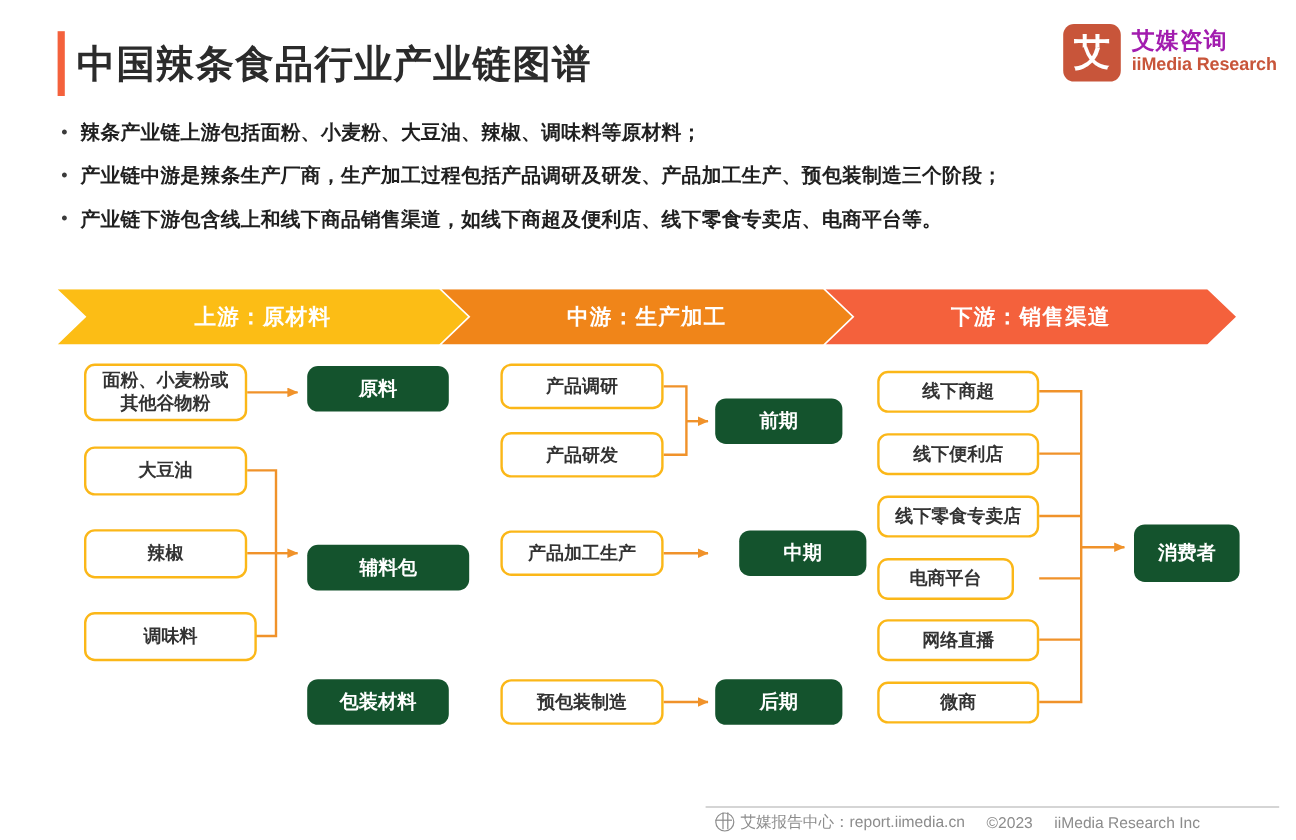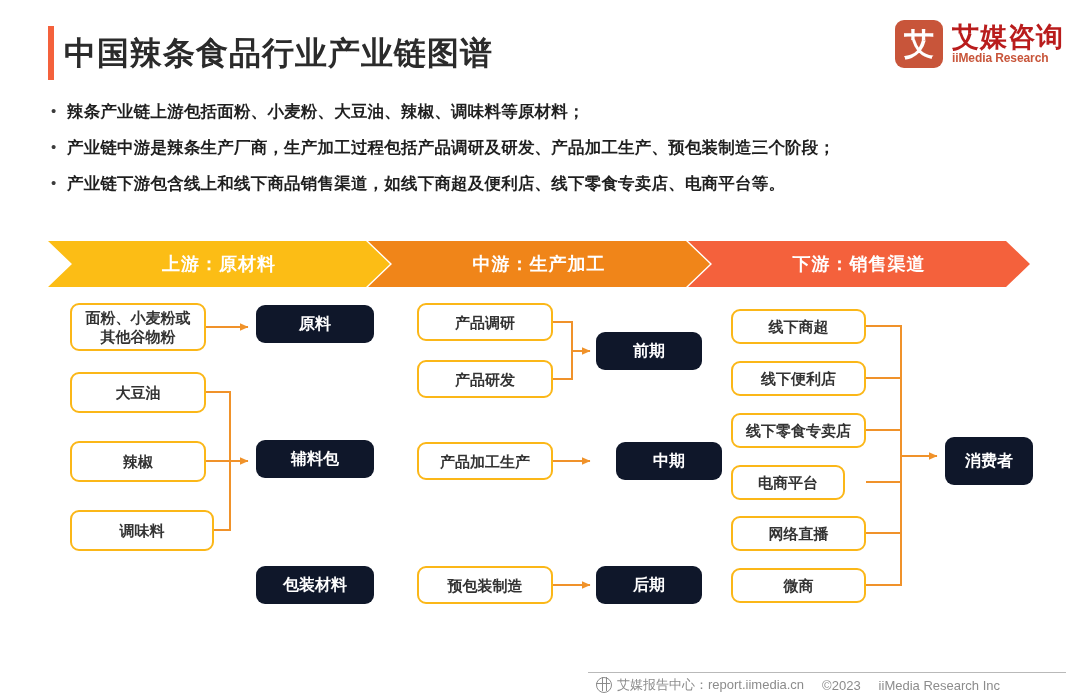--- a/index.html
+++ b/index.html
@@ -11,39 +11,39 @@
   .canvas{position:absolute;inset:0;}
 
   
   .title-accent{position:absolute;left:48px;top:26px;width:6px;height:54px;background:#F4613C;}
   .page-title{position:absolute;left:64px;top:28px;font-size:32px;font-weight:bold;color:#2b2b2b;letter-spacing:1px;line-height:50px;}
 
   .logo{position:absolute;right:16px;top:20px;display:flex;align-items:center;gap:9px;}
   .logo-mark{width:48px;height:48px;border-radius:9px;background:#C8553A;display:flex;align-items:center;justify-content:center;}
   .logo-mark span{color:#fff;font-size:30px;font-weight:bold;line-height:1;}
   .logo-text{display:flex;flex-direction:column;justify-content:center;}
-  .logo-cn{color:#b91c1c;font-size:27px;font-weight:bold;line-height:1.05;letter-spacing:1px;}
-  .logo-en{color:#C8553A;font-size:12px;font-weight:bold;line-height:1.2;letter-spacing:-0.1px;}
+  .logo-cn{color:#a21caf;font-size:19px;font-weight:bold;line-height:1.05;letter-spacing:1px;}
+  .logo-en{color:#C8553A;font-size:15px;font-weight:bold;line-height:1.2;letter-spacing:-0.1px;}
 
   
   .bullets{position:absolute;left:48px;top:97px;width:995px;}
   .bullet{display:flex;align-items:flex-start;margin-bottom:8px;}
   .bullet .dot{width:16px;flex:0 0 16px;color:#3b3b3b;font-size:15px;line-height:28px;text-align:left;padding-left:3px;}
   .bullet .btxt{font-size:16.5px;color:#1f1f1f;line-height:28px;font-weight:bold;letter-spacing:0.2px;}
 
   
   .band{position:absolute;left:48px;top:241px;width:982px;height:46px;}
   .band svg{display:block;}
   .band-label{position:absolute;top:0;height:46px;line-height:46px;color:#fff;font-size:18px;font-weight:bold;letter-spacing:1px;text-align:center;}
 
   
   .diagram{position:absolute;left:0;top:0;width:1080px;height:700px;}
   .node{position:absolute;box-sizing:border-box;display:flex;align-items:center;justify-content:center;text-align:center;border-radius:9px;}
   .node.white{background:#ffffff;border:2px solid #FBB718;color:#333333;font-size:15px;font-weight:bold;line-height:19px;}
-  .node.orange{background:#0f172a;color:#ffffff;font-size:16px;font-weight:bold;border:none;}
+  .node.orange{background:#14532d;color:#ffffff;font-size:16px;font-weight:bold;border:none;}
 
   .lines{position:absolute;left:0;top:0;width:1080px;height:700px;pointer-events:none;}
 
   
   .footer-rule{position:absolute;left:588px;top:672px;width:478px;height:1px;background:#b9b9b9;}
   .footer{position:absolute;left:596px;top:676px;display:flex;align-items:center;gap:5px;color:#8c8c8c;font-size:13px;white-space:nowrap;}
   .globe{width:14px;height:14px;border-radius:50%;border:1.4px solid #8c8c8c;position:relative;flex:0 0 14px;}
   .globe:before{content:"";position:absolute;left:5px;top:-1.4px;width:2.5px;height:14px;border-left:1.4px solid #8c8c8c;border-right:1.4px solid #8c8c8c;}
   .globe:after{content:"";position:absolute;left:-1.4px;top:5px;width:14px;height:0;border-top:1.4px solid #8c8c8c;}
   .footer .sep{display:inline-block;width:8px;}
@@ -133,21 +133,21 @@
     <div class="node white" style="left:70px;top:441px;width:136px;height:41px;">
       <span>辣椒</span>
     </div>
     <div class="node white" style="left:70px;top:510px;width:144px;height:41px;">
       <span>调味料</span>
     </div>
 
     <div class="node orange" style="left:256px;top:305px;width:118px;height:38px;">
       <span>原料</span>
     </div>
-    <div class="node orange" style="left:256px;top:440px;width:118px;height:38px;align-items:center;">
+    <div class="node orange" style="left:256px;top:454px;width:135px;height:38px;align-items:center;">
       <span>辅料包</span>
     </div>
     <div class="node orange" style="left:256px;top:566px;width:118px;height:38px;">
       <span>包装材料</span>
     </div>
 
     <div class="node white" style="left:417px;top:303px;width:136px;height:38px;">
       <span>产品调研</span>
     </div>
     <div class="node white" style="left:417px;top:360px;width:136px;height:38px;">

